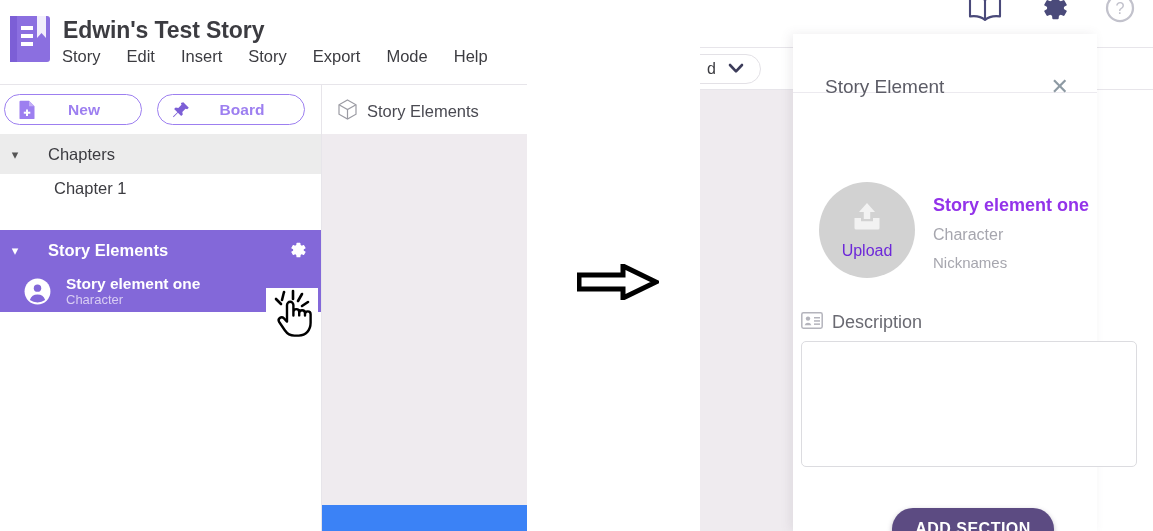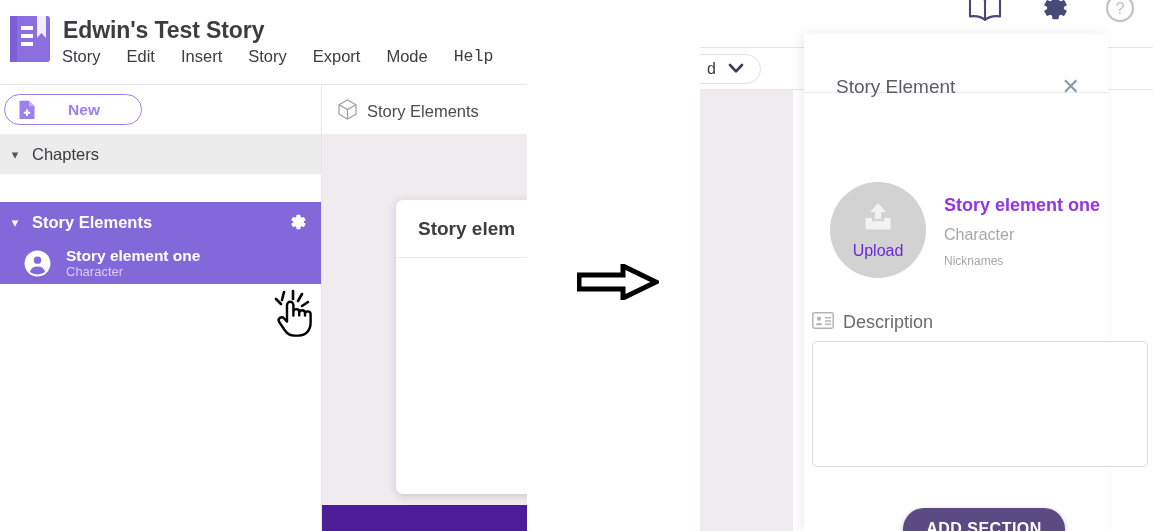--- a/index.html
+++ b/index.html
@@ -15,21 +15,21 @@
     font-family: "Liberation Sans", sans-serif;
     -webkit-font-smoothing: antialiased;
   }
 
   
   #left-panel {
     position: absolute;
     left: 0; top: 0;
     width: 527px;
     height: 531px;
-    background: #4c1d95;
+    background: #3b82f6;
     overflow: hidden;
   }
 
   
   #app-header {
     position: absolute;
     left: 0; top: 0;
     width: 527px;
     height: 84px;
     background: #ffffff;
@@ -57,21 +57,21 @@
     gap: 0px;
     white-space: nowrap;
   }
   .menu-item {
     font-size: 16.5px;
     color: #3c3c41;
     padding: 0 14px 0 0;
     margin-right: 12px;
     cursor: pointer;
   }
-  .menu-item:last-child { margin-right: 0; font-family: Liberation Mono, monospace; }
+  .menu-item:last-child { margin-right: 0; }
 
   
   #toolbar {
     position: absolute;
     left: 0; top: 85px;
     width: 527px;
     height: 49px;
     background: #ffffff;
     border-bottom: 1px solid #e7e5ea;
   }
@@ -143,21 +143,21 @@
   .section-hdr .chev {
     width: 26px;
     text-align: center;
     font-size: 13px;
     color: #555;
     margin-left: 2px;
   }
   .section-hdr .sec-title {
     font-size: 16.5px;
     color: #3c3c41;
-    margin-left: 4px;
+    margin-left: 20px;
   }
   #sec-chapters { top: 0; }
   #sec-story-elements {
     background: #8368d9;
     margin-top: 28px;
   }
   #sec-story-elements .chev { color: #ffffff; }
   #sec-story-elements .sec-title {
     color: #ffffff;
     font-weight: bold;
@@ -303,21 +303,21 @@
     right: 18px; top: -7px;
     display: flex;
     align-items: center;
     gap: 36px;
   }
   .top-icon { cursor: pointer; display: flex; }
 
   
   #dialog {
     position: absolute;
-    left: 104px; top: 34px;
+    left: 93px; top: 34px;
     width: 304px;
     height: 497px;
     background: #ffffff;
     box-shadow: -3px 0 10px rgba(90,80,100,0.10);
   }
   #dialog-hdr {
     position: relative;
     height: 58px;
     border-bottom: 1px solid #eceaef;
     display: flex;
@@ -368,21 +368,21 @@
     font-size: 18px;
     font-weight: bold;
     color: #9333ea;
   }
   #element-type {
     font-size: 16px;
     color: #a6a6ae;
     margin-top: 13px;
   }
   #element-nicknames {
-    font-size: 12px;
+    font-size: 15px;
     color: #a6a6ae;
     margin-top: 12px;
   }
   #desc-label-row {
     position: absolute;
     left: 8px; top: 186px;
     display: flex;
     align-items: center;
     gap: 9px;
     text-align: center;
@@ -469,40 +469,51 @@
       <span class="pill-icon">
         <svg width="17" height="19" viewBox="0 0 17 19">
           <path d="M1.5 0.8 h8.5 l5.5 5.5 v11.9 a1 1 0 0 1 -1 1 h-13 a1 1 0 0 1 -1 -1 v-16.4 a1 1 0 0 1 1 -1 z" fill="#9d7ff0"></path>
           <path d="M10 0.8 v5.5 h5.5 z" fill="#c3aff7"></path>
           <rect x="7" y="9.5" width="2" height="6.5" fill="#ffffff"></rect>
           <rect x="4.8" y="11.7" width="6.5" height="2" fill="#ffffff"></rect>
         </svg>
       </span>
       <span class="pill-label">New</span>
     </div>
+    <div class="pill-btn" id="btn-board">
+      <span class="pill-icon">
+        <svg width="18" height="18" viewBox="0 0 18 18">
+          <path d="M11.3 1.2 l5.5 5.5 -1.6 1.6 -1.7 -0.6 -3.2 3.2 0.5 2.6 -1.6 1.6 -3.3 -3.3 -4.3 4.4 -0.6 -0.6 4.4 -4.3 -3.3 -3.3 1.6 -1.6 2.6 0.5 3.2 -3.2 -0.6 -1.7 z" fill="#7c5fd6"></path>
+        </svg>
+      </span>
+      <span class="pill-label">Board</span>
+    </div>
     <div id="toolbar-divider"></div>
     <div id="panel-tab">
       <span>
         <svg width="19" height="21" viewBox="0 0 19 21">
           <path d="M9.5 1 L18 5.8 v9.4 L9.5 20 L1 15.2 V5.8 z" fill="none" stroke="#9b9ba3" stroke-width="1.2"></path>
           <path d="M1 5.8 L9.5 10.6 L18 5.8" fill="none" stroke="#9b9ba3" stroke-width="1.2"></path>
           <path d="M9.5 10.6 V20" fill="none" stroke="#9b9ba3" stroke-width="1.2"></path>
         </svg>
       </span>
       <span class="tab-label">Story Elements</span>
     </div>
   </div>
 
   <div id="sidebar">
 
     <div class="section-hdr" id="sec-chapters">
       <span class="chev">▾</span>
       <span class="sec-title">Chapters</span>
     </div>
 
+    <div id="chapter-1">
+      <span>Chapter 1</span>
+    </div>
 
     <div class="section-hdr" id="sec-story-elements">
       <span class="chev">▾</span>
       <span class="sec-title">Story Elements</span>
       <span id="sec-gear">
         <svg width="19" height="19" viewBox="0 0 20 20">
           <path fill="#ffffff" d="M10 6.4a3.6 3.6 0 1 0 0 7.2 3.6 3.6 0 0 0 0-7.2zm0 5.4a1.8 1.8 0 1 1 0-3.6 1.8 1.8 0 0 1 0 3.6z"></path>
           <path fill="#ffffff" d="M18.2 11.6l-1.6-.9a6.8 6.8 0 0 0 0-1.4l1.6-.9a.6.6 0 0 0 .24-.8l-1.5-2.6a.6.6 0 0 0-.78-.24l-1.66.75a6.9 6.9 0 0 0-1.2-.7l-.2-1.8a.6.6 0 0 0-.6-.54h-3a.6.6 0 0 0-.6.54l-.2 1.8c-.42.18-.82.42-1.2.7l-1.66-.75a.6.6 0 0 0-.78.24l-1.5 2.6a.6.6 0 0 0 .24.8l1.6.9a6.8 6.8 0 0 0 0 1.4l-1.6.9a.6.6 0 0 0-.24.8l1.5 2.6a.6.6 0 0 0 .78.24l1.66-.75c.38.28.78.52 1.2.7l.2 1.8a.6.6 0 0 0 .6.54h3a.6.6 0 0 0 .6-.54l.2-1.8c.42-.18.82-.42 1.2-.7l1.66.75a.6.6 0 0 0 .78-.24l1.5-2.6a.6.6 0 0 0-.24-.8z"></path>
         </svg>
       </span>
@@ -520,23 +531,20 @@
         <div class="el-name">Story element one</div>
         <div class="el-type">Character</div>
       </span>
     </div>
 
 
   </div>
 
   <div id="canvas-left"></div>
 
-  <div id="canvas-card">
-    <div id="canvas-card-title">Story elem</div>
-  </div>
 
   <div id="cursor-left-bg"></div>
   <div class="cursor-hand" id="cursor-left">
     <svg width="52" height="56" viewBox="0 0 52 56">
       <g stroke="#000000" stroke-width="2.6" stroke-linecap="round">
         <line x1="18" y1="4" x2="16" y2="12"></line>
         <line x1="27" y1="3" x2="27" y2="11"></line>
         <line x1="36" y1="6" x2="32" y2="13"></line>
         <line x1="10" y1="11" x2="15" y2="16"></line>
         <line x1="42" y1="14" x2="36" y2="18"></line>

